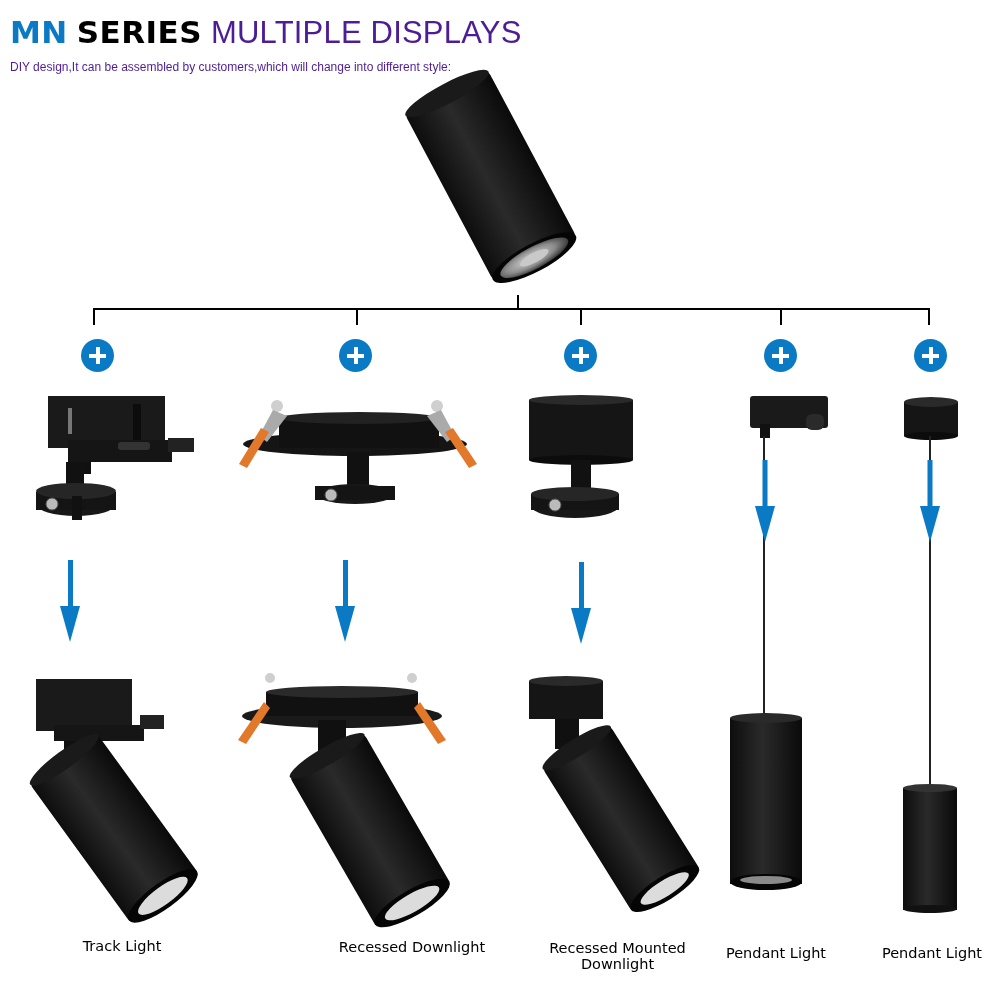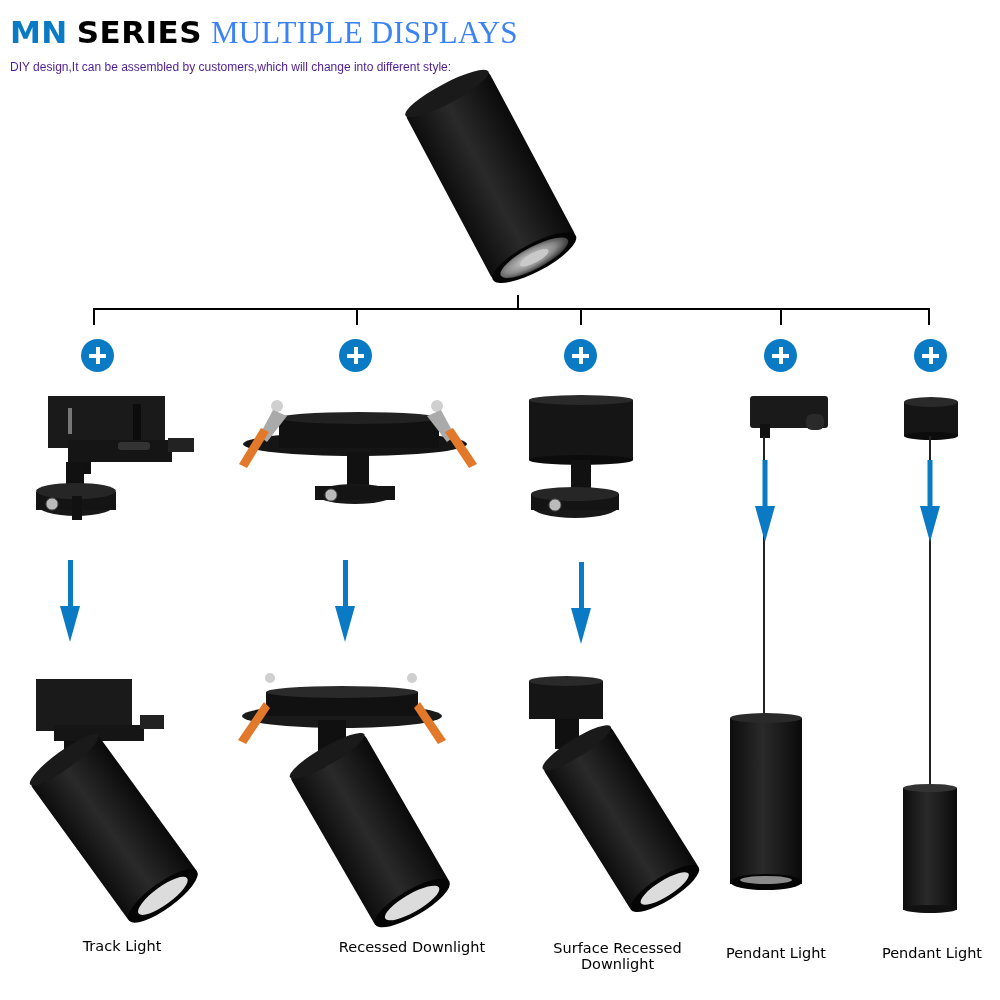--- a/index.html
+++ b/index.html
@@ -1,21 +1,21 @@
 <!DOCTYPE html>
 <html><head>
 <meta charset="utf-8">
 <style>
   html, body { margin:0; padding:0; background:#ffffff; }
   body { width:1000px; height:1000px; position:relative; overflow:hidden; font-family:"Liberation Sans", sans-serif; }
   .abs { position:absolute; }
   .title { left:10px; top:14px; font-size:31px; line-height:36px; white-space:nowrap; letter-spacing:0.2px; }
   .title .brand { font-weight:900; color:#0a7ac4; font-family:"DejaVu Sans", sans-serif; letter-spacing:0.5px; }
   .title .bold { font-weight:900; color:#000; font-family:"DejaVu Sans", sans-serif; letter-spacing:0.5px; }
-  .title .light { font-weight:300; color:#3b82f6; font-family:Liberation Serif, serif; }
+  .title .light { font-weight:300; color:#4c1d95; font-family:Liberation Sans, sans-serif; }
   .subtitle { left:10px; top:60px; font-size:12px; color:#4c1d95; white-space:nowrap; }
   .line { background:#000; position:absolute; }
   .plus { position:absolute; width:33px; height:33px; border-radius:50%; background:#0a7ac4; }
   .plus::before, .plus::after { content:""; position:absolute; background:#fff; }
   .plus::before { left:8px; top:14.5px; width:17px; height:4px; }
   .plus::after { left:14.5px; top:8px; width:4px; height:17px; }
   .label { position:absolute; font-family:"DejaVu Sans", sans-serif; font-size:14.5px; color:#000000; text-align:center; line-height:16px; white-space:nowrap; }
   svg { position:absolute; overflow:visible; }
 </style>
 </head>
@@ -196,17 +196,17 @@
 
 <svg style="left:902px;top:784px;" width="56" height="130" viewBox="0 0 56 130">
   <rect x="1" y="4" width="54" height="122" fill="url(#bodyg)"></rect>
   <ellipse cx="28" cy="4" rx="27" ry="4" fill="#333"></ellipse>
   <ellipse cx="28" cy="125" rx="27" ry="4" fill="#111"></ellipse>
 </svg>
 
 <div class="label" style="left:62px;top:938px;width:120px;">Track Light</div>
 <div class="label" style="left:322px;top:939px;width:180px;">Recessed Downlight</div>
 <div class="label" style="left:540px;top:940px;width:155px;">
-  <div>Surface Recessed</div>
+  <div>Recessed Mounted</div>
   <div>Downlight</div>
 </div>
 <div class="label" style="left:716px;top:945px;width:120px;">Pendant Light</div>
 <div class="label" style="left:872px;top:945px;width:120px;">Pendant Light</div>
 
 </body></html>

